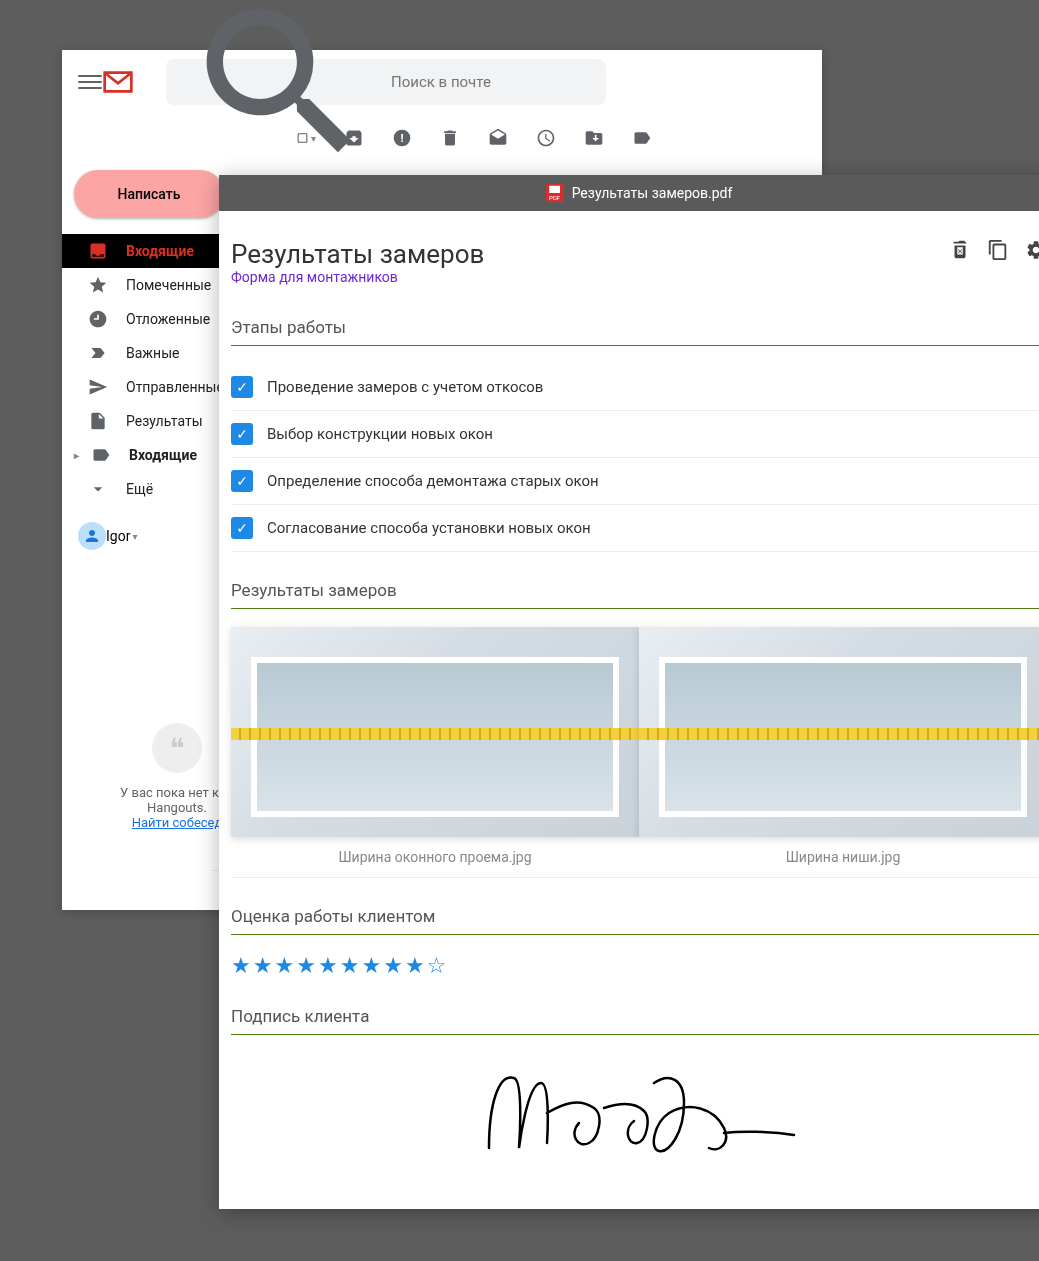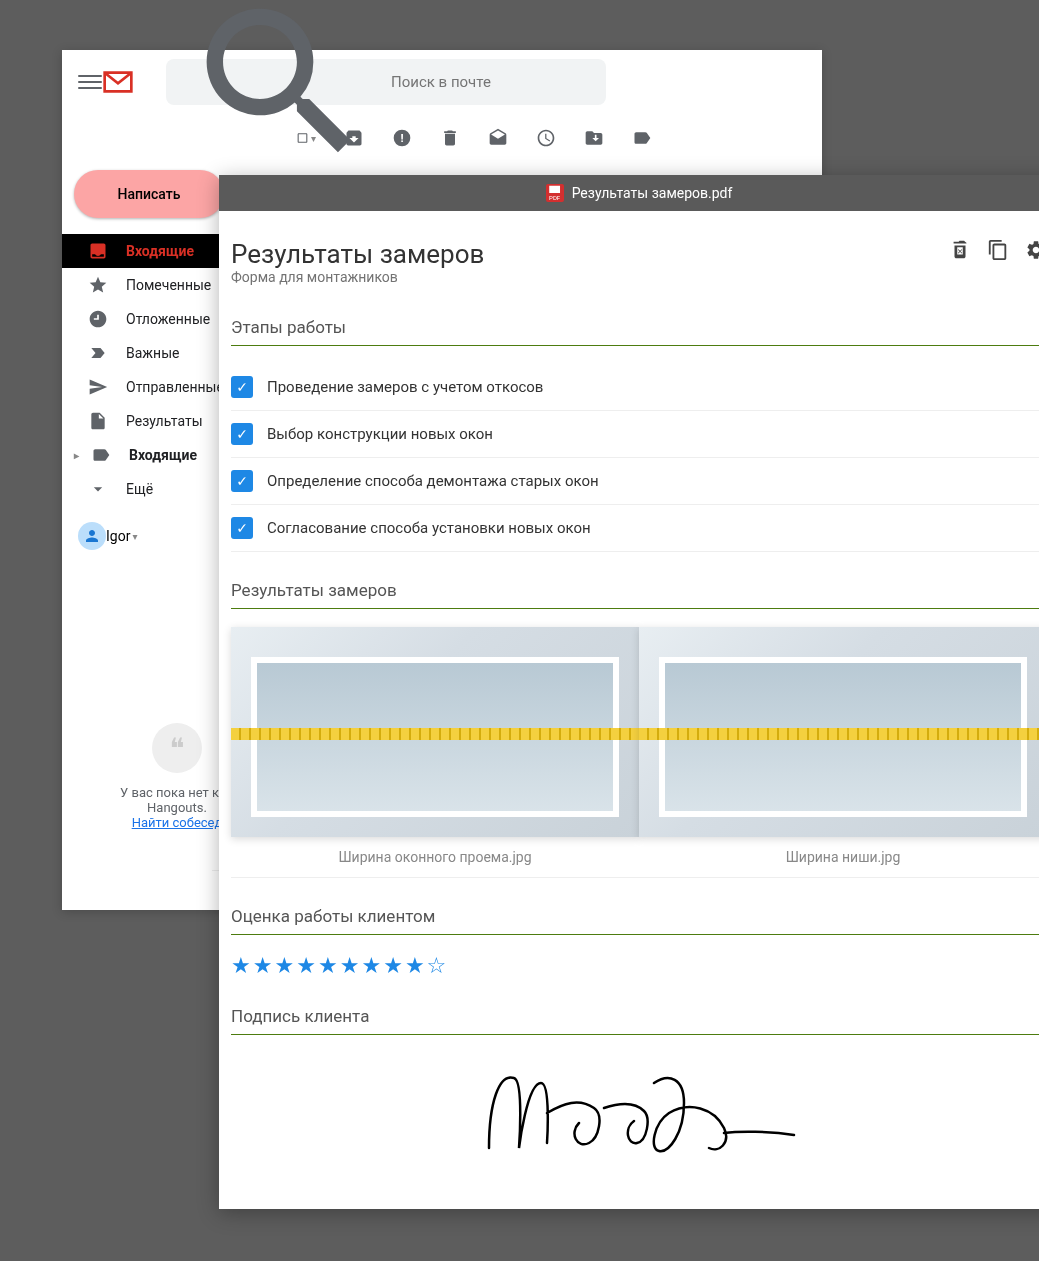--- a/index.html
+++ b/index.html
@@ -34,21 +34,21 @@
 
 .pdf-window{position:absolute;left:219px;top:175px;width:840px;background:#fff;box-shadow:0 4px 20px rgba(0,0,0,.3)}
 .pdf-header{height:36px;background:#5a5a5a;color:#fff;font-size:14px;display:flex;align-items:center;justify-content:center;gap:8px}
 .pdf-badge{width:18px;height:18px;background:#d32f2f;border-radius:2px;position:relative;font-size:6px;color:#fff;display:flex;align-items:flex-end;justify-content:center;padding-bottom:1px}
 .pdf-badge::before{content:"";position:absolute;top:0;left:0;right:0;height:9px;background:#fff;clip-path:polygon(20% 20%,80% 20%,80% 100%,20% 100%)}
 .pdf-content{padding:28px 12px 36px}
 .pdf-title-row{display:flex;align-items:flex-start;justify-content:space-between;margin-bottom:4px}
 .pdf-title{font-size:26px;color:#333}
 .pdf-actions{display:flex;gap:16px;color:#444}
 .pdf-actions .ico{width:22px;height:22px;cursor:pointer}
-.pdf-subtitle{font-size:14px;color:#737373;margin-bottom:28px}
+.pdf-subtitle{font-size:14px;color:#6d28d9;margin-bottom:28px}
 .section-label{font-size:17px;color:#555;border-bottom:1px solid #4d7c0f;padding-bottom:8px;margin-bottom:18px}
 .check-row{display:flex;align-items:center;gap:14px;padding:12px 0;border-bottom:1px solid #eee;font-size:15px;color:#333}
 .checkbox{width:22px;height:22px;background:#1e88e5;border-radius:3px;display:flex;align-items:center;justify-content:center;color:#fff;font-size:14px;flex-shrink:0}
 .images-row{display:flex;margin-top:4px;margin-bottom:28px}
 .img-item{flex:1;text-align:center}
 .img-placeholder{width:100%;height:210px;background:linear-gradient(135deg,#e8eef2 0%,#d5dde4 40%,#c9d2d9 100%);position:relative;box-shadow:0 2px 8px rgba(0,0,0,.15);overflow:hidden}
 .img-placeholder::before{content:"";position:absolute;inset:30px 20px 20px;border:6px solid #fff;background:linear-gradient(180deg,#b8c9d4,#d9e3e9)}
 .tape{position:absolute;left:0;right:0;top:48%;height:12px;background:repeating-linear-gradient(90deg,#f4d03f 0 8px,#d4ac0d 8px 10px)}
 .img-caption{margin-top:12px;font-size:14px;color:#888;border-bottom:1px solid #eee;padding-bottom:12px}
 .stars{display:flex;gap:2px;margin:14px 0 28px}

